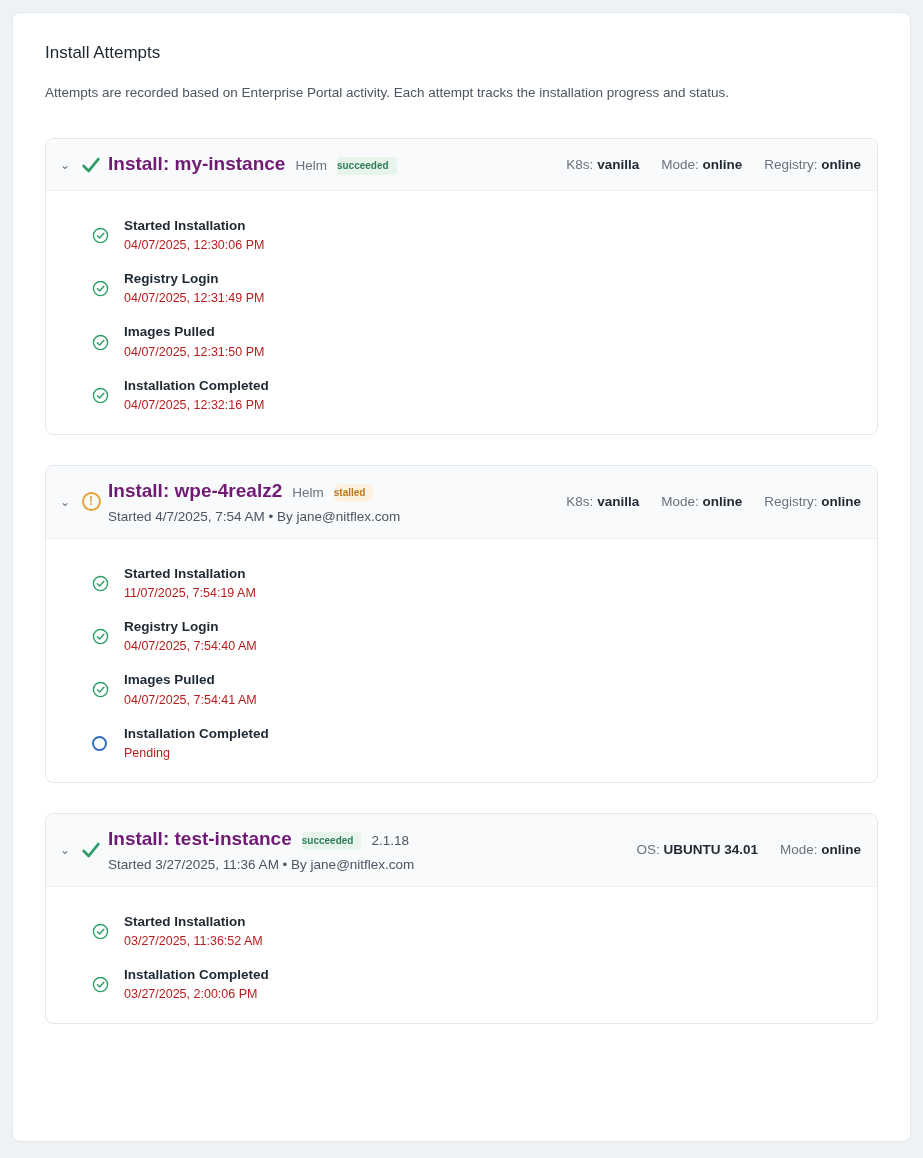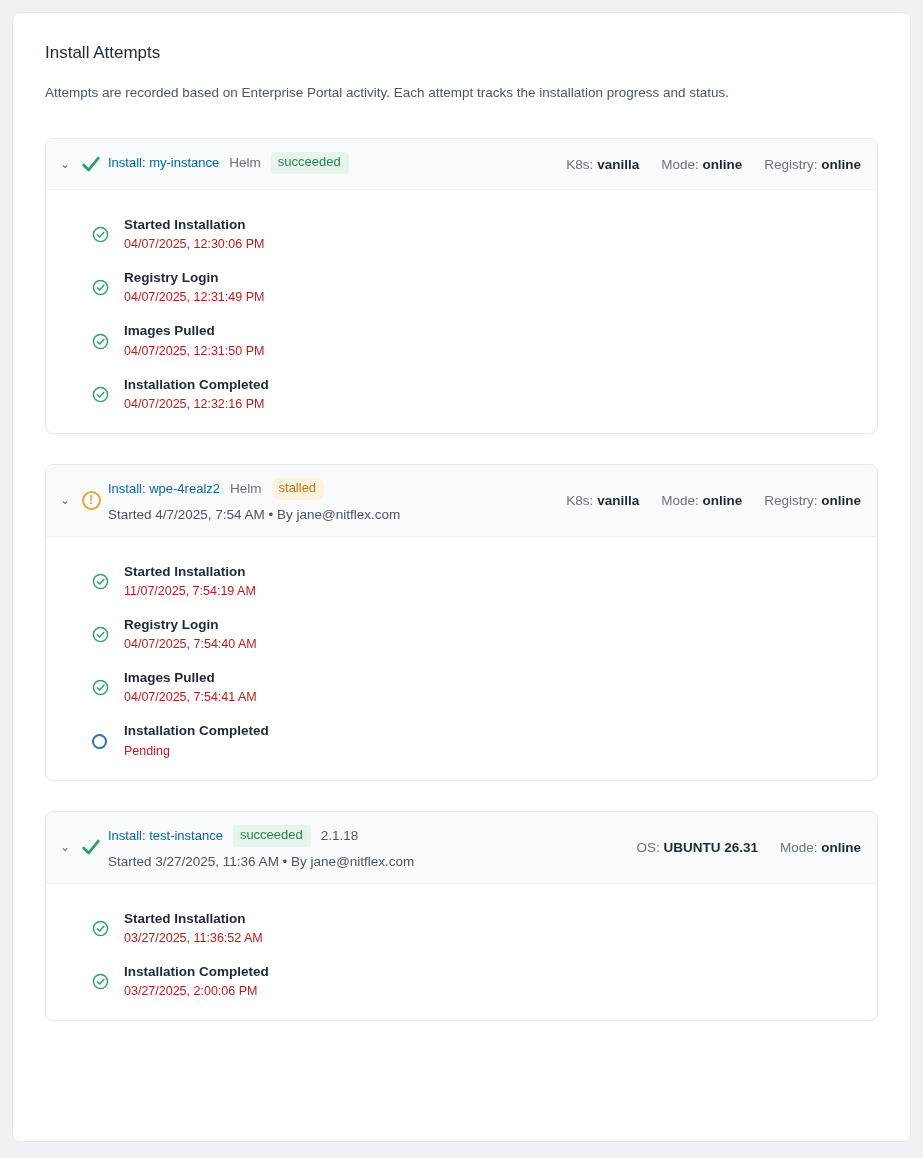--- a/index.html
+++ b/index.html
@@ -84,35 +84,36 @@
     flex: 1 1 auto;
     min-width: 0;
   }
   .hdr-line1 {
     display: flex;
     align-items: baseline;
     gap: 10px;
     flex-wrap: wrap;
   }
   .attempt-title {
-    font-size: 13px;
-    color: #0369a1;
-    font-weight: normal;
+    font-size: 19px;
+    color: #701a75;
+    font-weight: bold;
   }
   .attempt-kind {
     font-size: 13.5px;
     color: #6b7280;
   }
   .badge {
-    font-size: 13px;
-    padding: 2px 8px 3px 7px;
+    font-size: 10px;
+    padding: 2px 8px 3px 0;
     border-radius: 4px;
     line-height: 1.3;
     position: relative;
     top: -1px;
+    font-weight: bold;
   }
   .badge-succeeded {
     background: #e6f4ec;
     color: #2f7d55;
   }
   .badge-stalled {
     background: #fdf1e0;
     color: #b9761d;
     border-radius: 7px;
   }
@@ -333,21 +334,21 @@
             </div>
             <div class="hdr-main">
               <div class="hdr-line1">
                 <span class="attempt-title">Install: test-instance</span>
                 <span class="badge badge-succeeded">succeeded</span>
                 <span class="version">2.1.18</span>
               </div>
               <div class="hdr-line2">Started 3/27/2025, 11:36 AM • By jane@nitflex.com</div>
             </div>
             <div class="hdr-meta">
-              <div><span>OS:</span> <b>UBUNTU 26.31</b></div>
+              <div><span>OS:</span> <b>UBUNTU 34.01</b></div>
               <div><span>Mode:</span> <b>online</b></div>
             </div>
           </div>
           <div class="steps">
             <div class="step">
               <div class="step-icon">
                 <svg class="circle-check" viewBox="0 0 24 24" fill="none" stroke="#2f9e68" stroke-width="2" stroke-linecap="round" stroke-linejoin="round">
                   <circle cx="12" cy="12" r="10"></circle>
                   <path d="M7.5 12.3 L10.8 15.6 L16.8 8.8"></path>
                 </svg>

